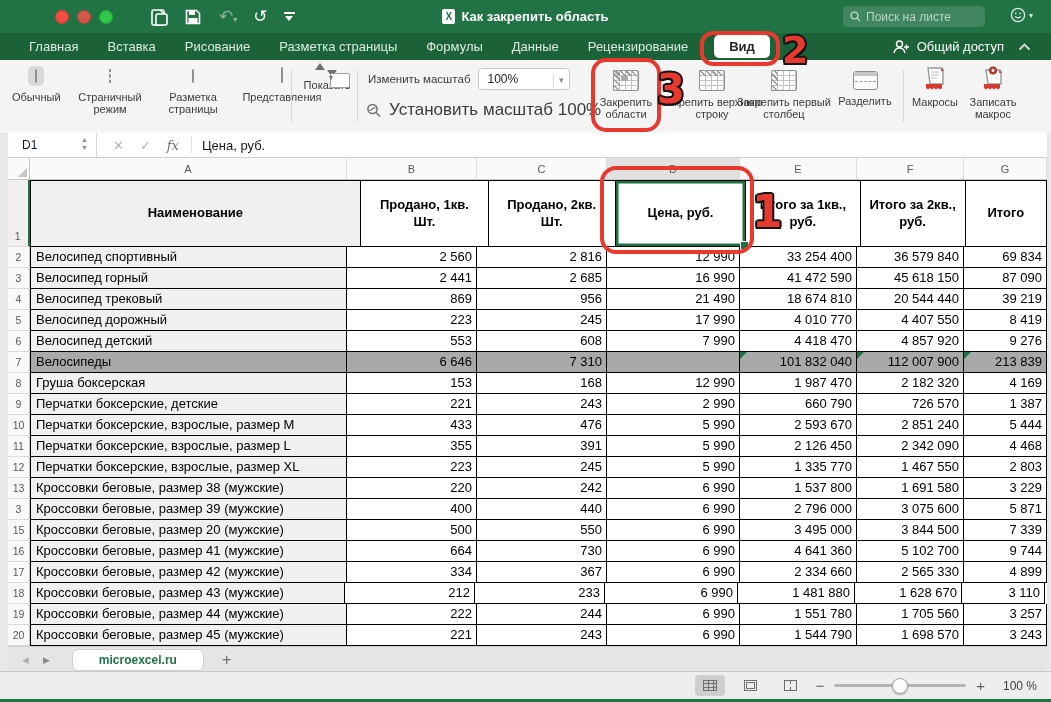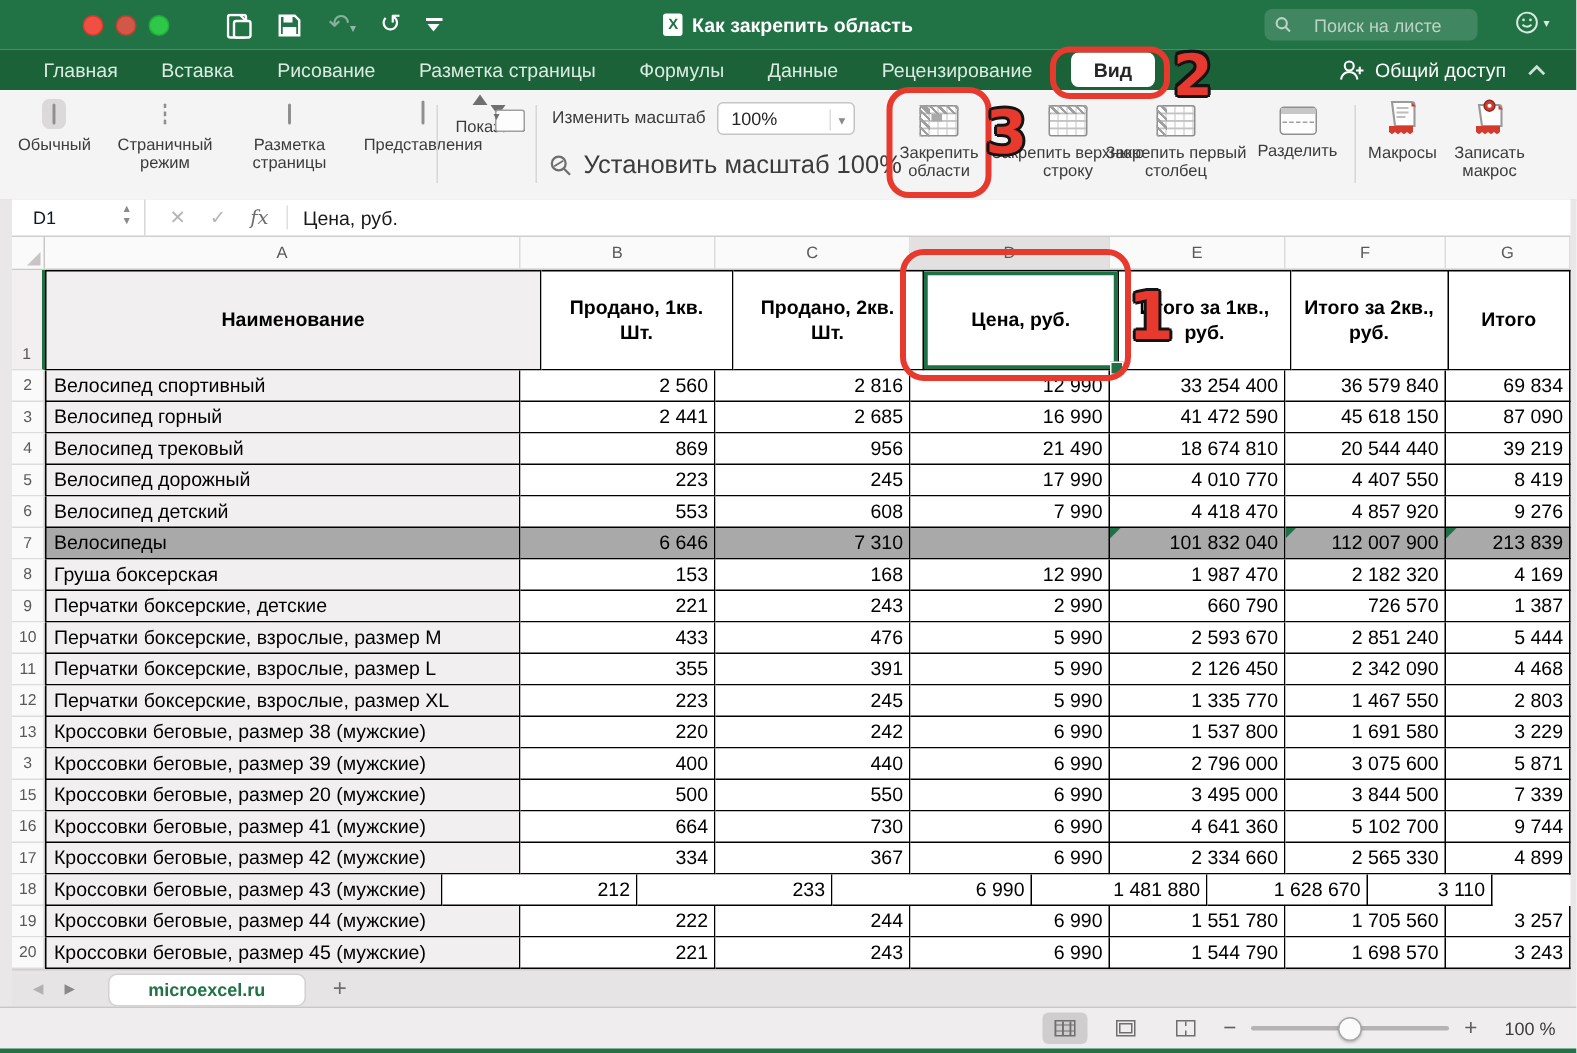--- a/index.html
+++ b/index.html
@@ -21,21 +21,21 @@
   .redo-glyph{font-size:17px;line-height:16px;color:#fff;}
   .tiny-caret{font-size:8px;color:rgba(255,255,255,.5);}
   .custom-ic{display:flex;flex-direction:column;align-items:center;gap:2px;}
   .custom-ic .bar{width:11px;border-top:2px solid #fff;}
   .custom-ic .tri{width:0;height:0;border-left:4px solid transparent;border-right:4px solid transparent;border-top:5px solid #fff;}
   .doc-title{position:absolute;left:0;right:0;top:0;height:33px;display:flex;align-items:center;justify-content:center;
              gap:6px;color:#fff;font-size:13px;font-weight:bold;pointer-events:none;}
   .xlicon{width:13px;height:15px;background:#fff;border-radius:2px;position:relative;display:flex;align-items:center;justify-content:center;
           font-size:10px;font-weight:bold;color:#217346;}
   .searchbox{position:absolute;right:66px;top:6px;width:142px;height:21px;border-radius:5px;
-             background:rgba(255,255,255,.14);display:flex;align-items:center;padding:0 7px;gap:15px;box-sizing:border-box;}
+             background:rgba(255,255,255,.14);display:flex;align-items:center;padding:0 7px;gap:5px;box-sizing:border-box;}
   .searchbox .ph{color:#bcd4c6;font-size:12px;white-space:nowrap;}
   .smiley-wrap{position:absolute;right:18px;top:7px;display:flex;align-items:center;gap:3px;color:#d9e9e0;}
 
   
   .tabbar{position:absolute;left:0;top:33px;width:100%;height:27px;background:#1b6239;
           display:flex;align-items:center;}
   .rtab{color:#dcebe2;font-size:13px;margin-left:29px;cursor:default;white-space:nowrap;}
   .rtab.active{background:#fff;color:#262626;border-radius:5px;padding:4px 15px;margin-left:26px;font-weight:bold;}
   .share{margin-left:auto;display:flex;align-items:center;gap:7px;color:#fff;font-size:13px;margin-right:14px;}
   .collapse-chevron{margin-right:20px;}
@@ -512,21 +512,21 @@
           <div class="cell name-col" style="width: 317px;">Кроссовки беговые, размер 42 (мужские)</div>
           <div class="cell num-col" style="width: 130px;">334</div>
           <div class="cell num-col" style="width: 130px;">367</div>
           <div class="cell num-col" style="width: 133px;">6 990</div>
           <div class="cell num-col" style="width: 117px;">2 334 660</div>
           <div class="cell num-col" style="width: 107px;">2 565 330</div>
           <div class="cell num-col" style="width: 83px;">4 899</div>
         </div>
         <div class="grow">
           <div class="rowh">18</div>
-          <div class="cell name-col" style="width: 265px;">Кроссовки беговые, размер 43 (мужские)</div>
+          <div class="cell name-col" style="width: 315px;">Кроссовки беговые, размер 43 (мужские)</div>
           <div class="cell num-col" style="width: 130px;">212</div>
           <div class="cell num-col" style="width: 130px;">233</div>
           <div class="cell num-col" style="width: 133px;">6 990</div>
           <div class="cell num-col" style="width: 117px;">1 481 880</div>
           <div class="cell num-col" style="width: 107px;">1 628 670</div>
           <div class="cell num-col" style="width: 83px;">3 110</div>
         </div>
         <div class="grow">
           <div class="rowh">19</div>
           <div class="cell name-col" style="width: 317px;">Кроссовки беговые, размер 44 (мужские)</div>

